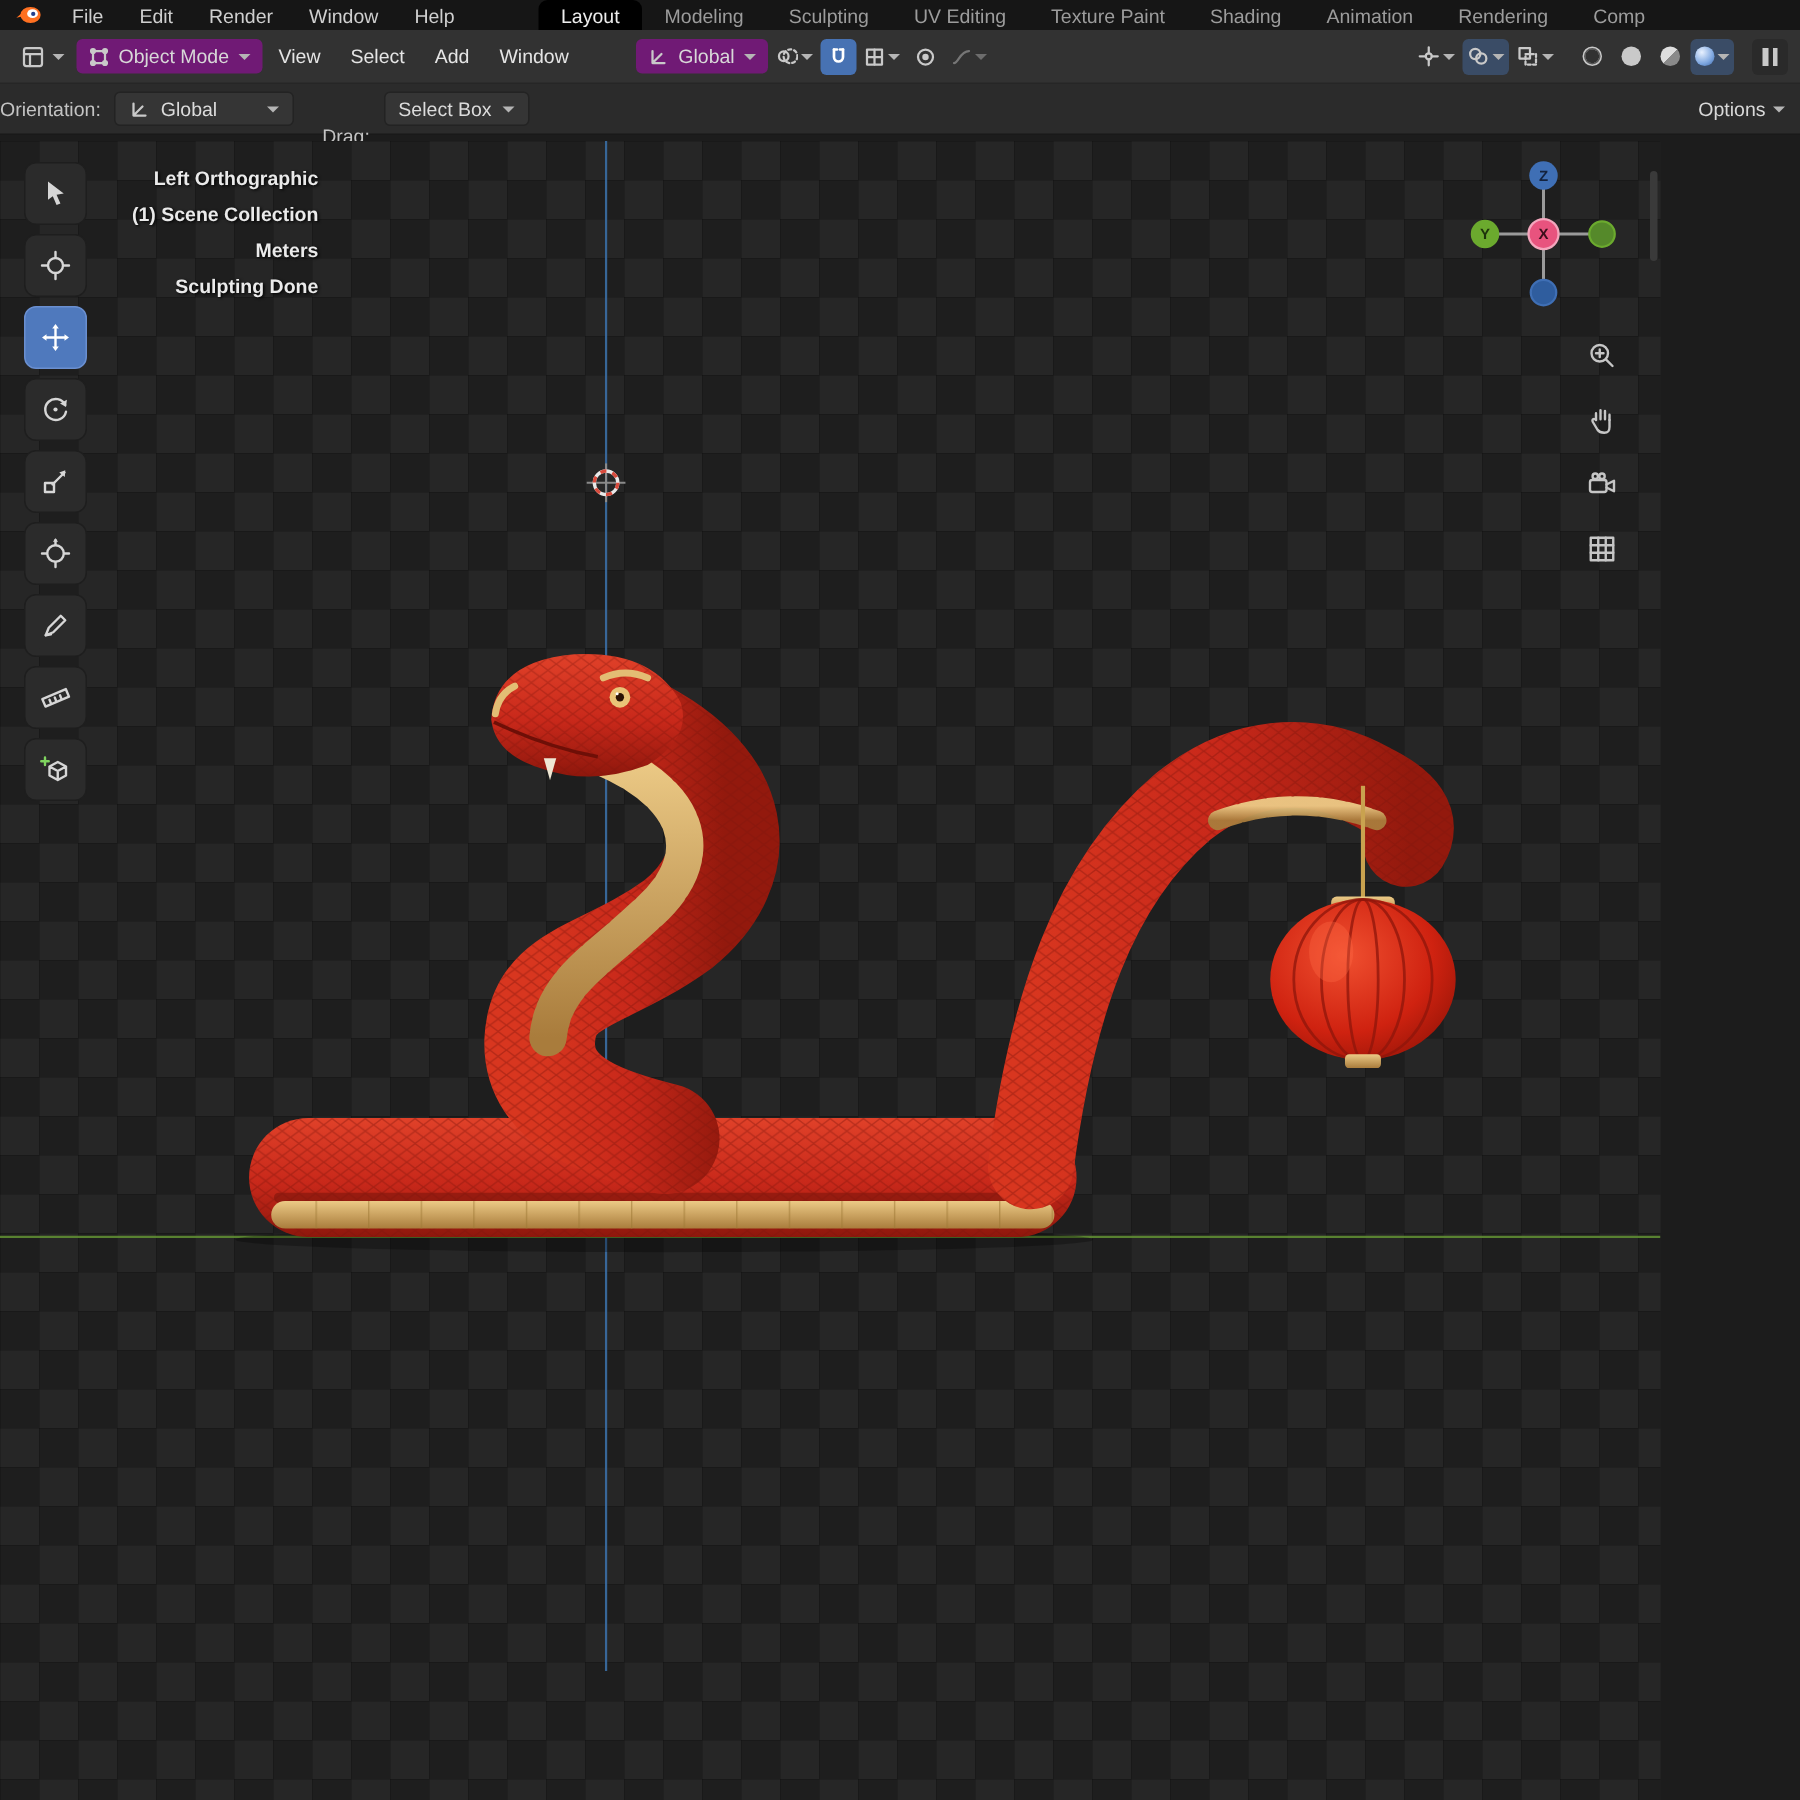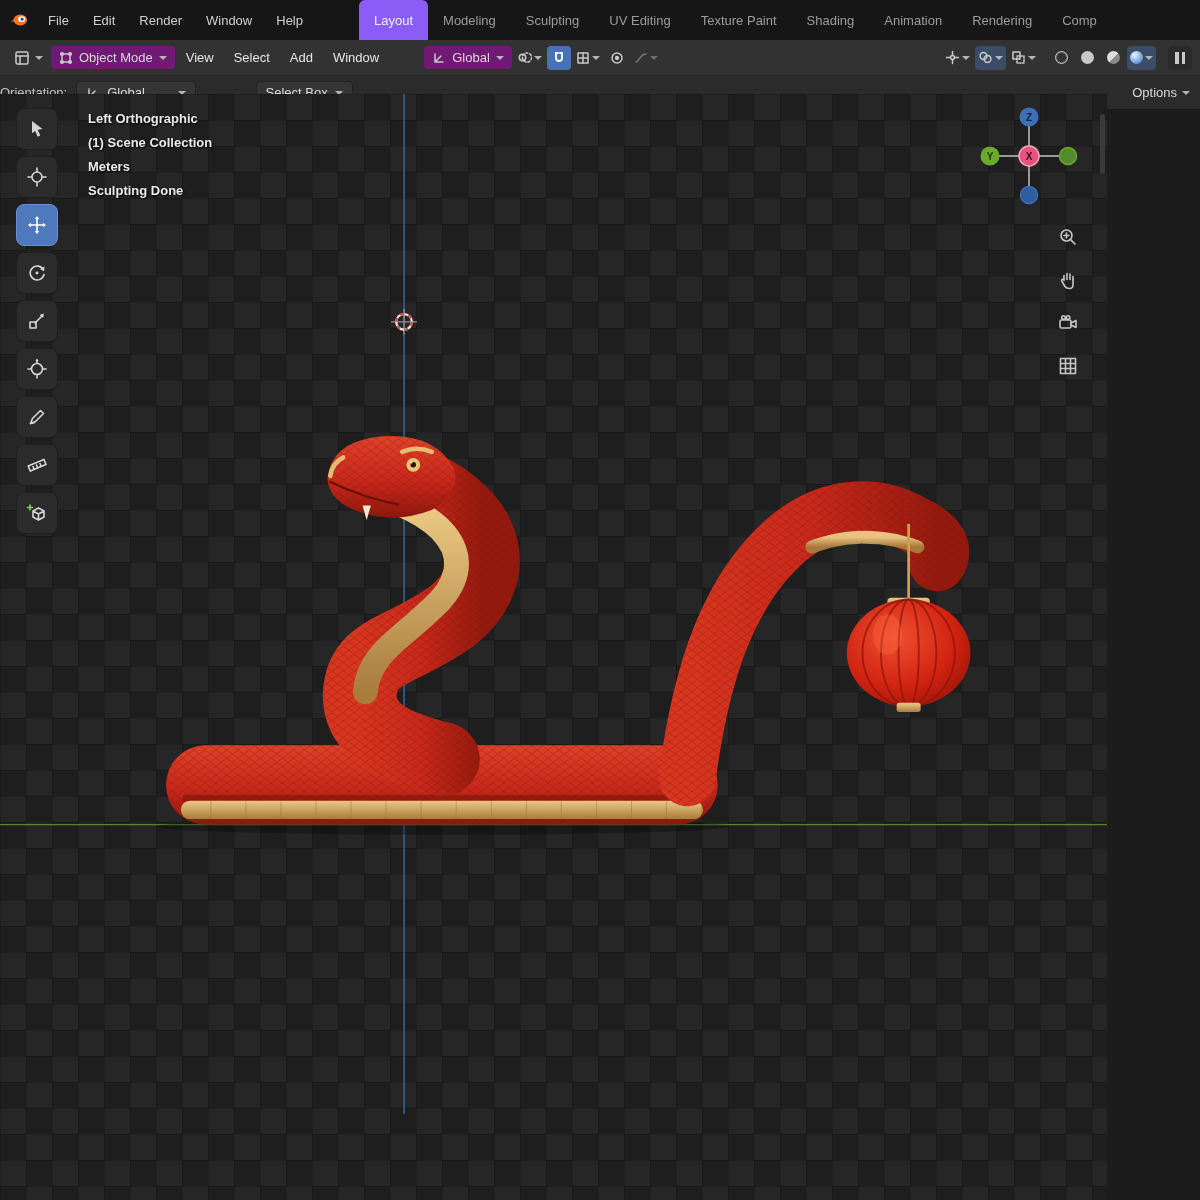--- a/index.html
+++ b/index.html
@@ -4,26 +4,26 @@
 <style>
   * { box-sizing: border-box; margin: 0; padding: 0; }
   html,body { width:1200px; height:1200px; overflow:hidden; }
   body {
     font-family: "Liberation Sans", "DejaVu Sans", sans-serif;
     background:#1c1c1c; position:relative; color:#d8d8d8; font-size:13px;
     -webkit-font-smoothing:antialiased;
   }
 
   
-  .topbar { height:40px; background:#161616; display:flex; align-items:stretch; }
+  .topbar { height:20px; background:#161616; display:flex; align-items:stretch; }
   .logo { display:flex; align-items:center; padding:0 8px 0 10px; }
   .menu-item { display:flex; align-items:center; padding:0 12px; color:#cfcfcf; cursor:default; }
   .tabs { display:flex; align-items:stretch; margin-left:44px; }
   .tab { display:flex; align-items:center; padding:0 15px; color:#9c9c9c; }
-  .tab.active { background:#8b5cf6; color:#ededed; border-radius:6px 6px 0 0; }
+  .tab.active { background:#000000; color:#ededed; border-radius:6px 6px 0 0; }
 
   
   .header2 { height:36px; background:#323232; display:flex; align-items:center; padding:0 8px; gap:2px; border-bottom:1px solid #262626; }
   .h2group { display:flex; align-items:center; gap:2px; }
   .pill { display:flex; align-items:center; gap:6px; background:#701a75; border-radius:4px; padding:4px 8px; }
   .flat { display:flex; align-items:center; gap:5px; padding:4px 6px; border-radius:4px; }
   .hmenu { padding:4px 9px; border-radius:4px; color:#e5e5e5; }
   .chev { width:0; height:0; border-left:4px solid transparent; border-right:4px solid transparent; border-top:4.5px solid #b5b5b5; display:inline-block; }
   .iconbtn { display:flex; align-items:center; justify-content:center; min-width:24px; height:24px; border-radius:4px; gap:2px; padding:0 3px; }
   .iconbtn.active { background:#4772b3; }
@@ -44,20 +44,21 @@
 
   
   .viewport {
     position:absolute; top:94px; left:0; width:1107px; height:1106px;
     background-color:#1e1e1e;
     background-image:
       linear-gradient(rgba(0,0,0,.16) 1px, transparent 1px),
       linear-gradient(90deg, rgba(0,0,0,.16) 1px, transparent 1px),
       conic-gradient(#262626 0 90deg, #1e1e1e 90deg 180deg, #262626 180deg 270deg, #1e1e1e 270deg 360deg);
     background-size: 26px 26px, 26px 26px, 52px 52px;
+    text-align: right;
   }
   .scene-svg { position:absolute; inset:0; }
 
   
   .tools { position:absolute; left:16px; top:14px; display:flex; flex-direction:column; gap:6px; z-index:5; }
   .tool { width:42px; height:42px; background:rgba(44,44,44,.96); border:1px solid #1e1e1e; border-radius:8px; display:flex; align-items:center; justify-content:center; }
   .tool.active { background:#4f79bd; border-color:#6a8fd0; }
   .tool svg { stroke:#d6d6d6; fill:none; stroke-width:1.6; stroke-linecap:round; stroke-linejoin:round; }
   .tool.active svg { stroke:#ffffff; }
 

